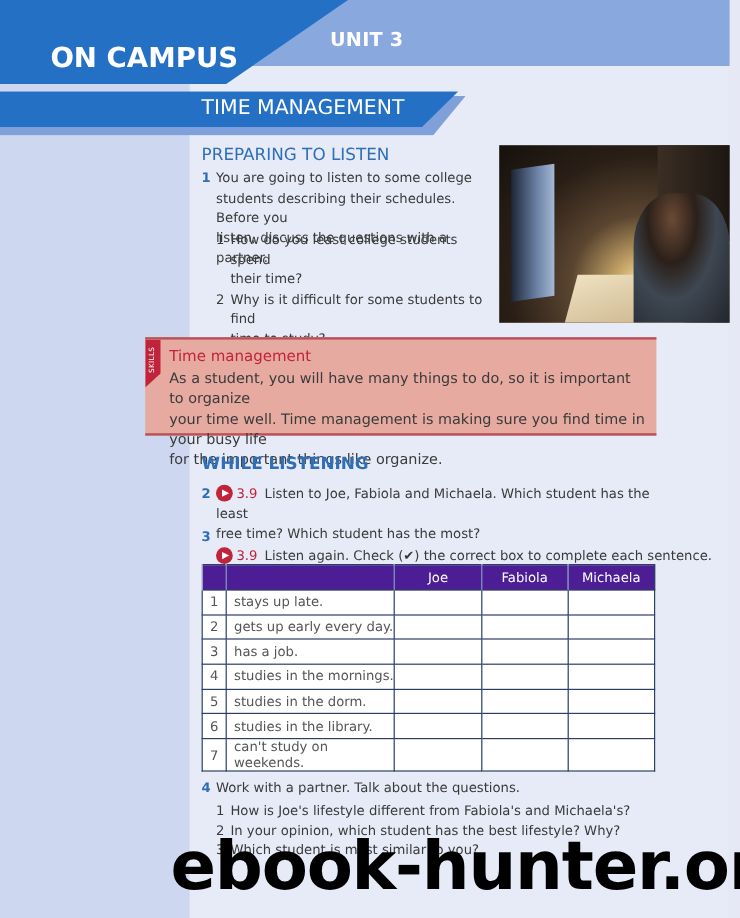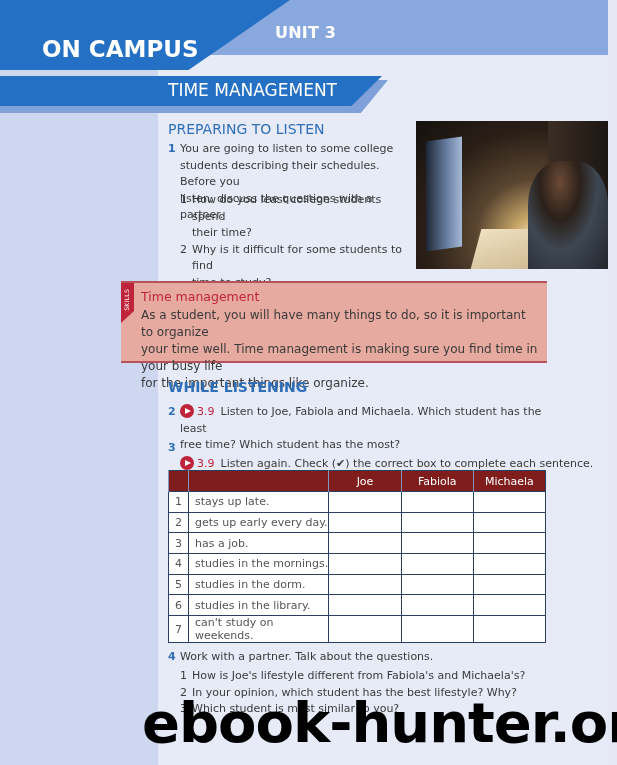--- a/index.html
+++ b/index.html
@@ -112,21 +112,21 @@
   .audio-icon::after {
     content: ""; position: absolute; left: 5px; top: 3.5px;
     border-left: 6px solid #fff; border-top: 3.5px solid transparent; border-bottom: 3.5px solid transparent;
   }
   .track { color: #c0243a; margin-right: 6px; }
   table.grid {
     position: absolute; left: 168px; top: 470px; width: 378px;
     border-collapse: collapse; font-size: 11px; background: #fff;
   }
   table.grid th {
-    background: #7f1d1d; color: #fff; font-weight: normal; height: 21px;
+    background: #4c1d95; color: #fff; font-weight: normal; height: 21px;
     border-left: 1px solid #8096bd; text-align: center;
   }
   table.grid td {
     height: 20.7px; border: 1px solid #2a3f66; color: #555;
   }
   table.grid td.n { width: 20px; text-align: center; }
   table.grid td.s { width: 140px; padding-left: 6px; }
   table.grid td.c { width: 72px; }
   table.grid { border: 1.5px solid #2a3f66; }
   .watermark {

